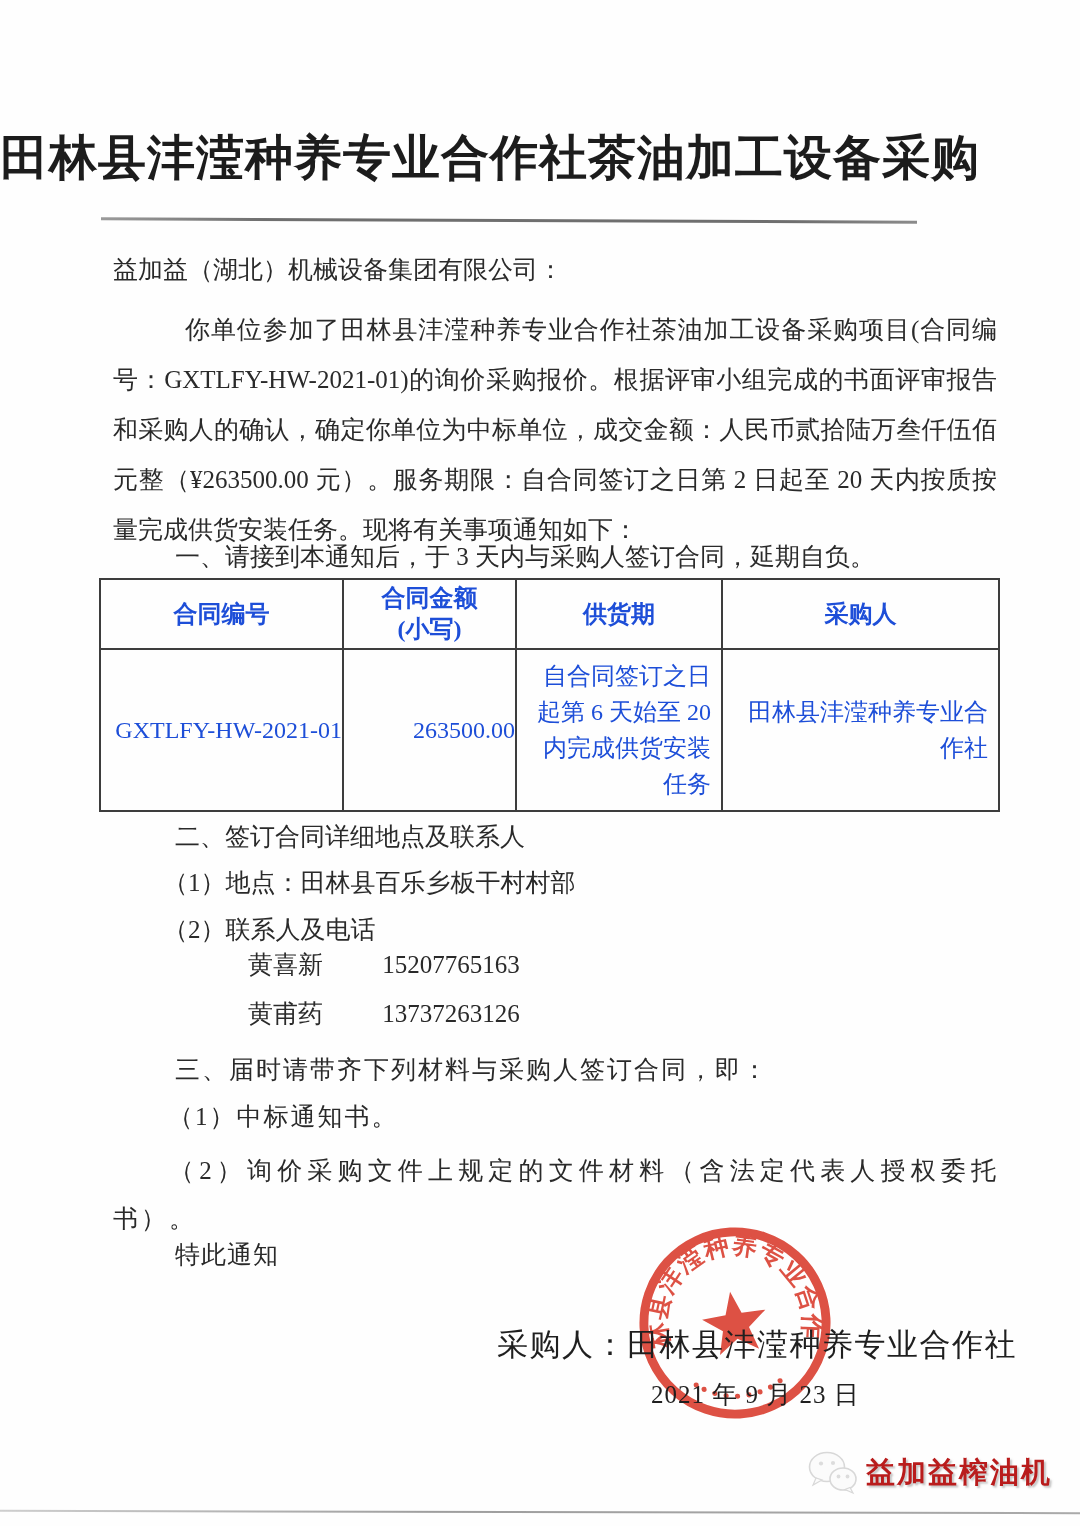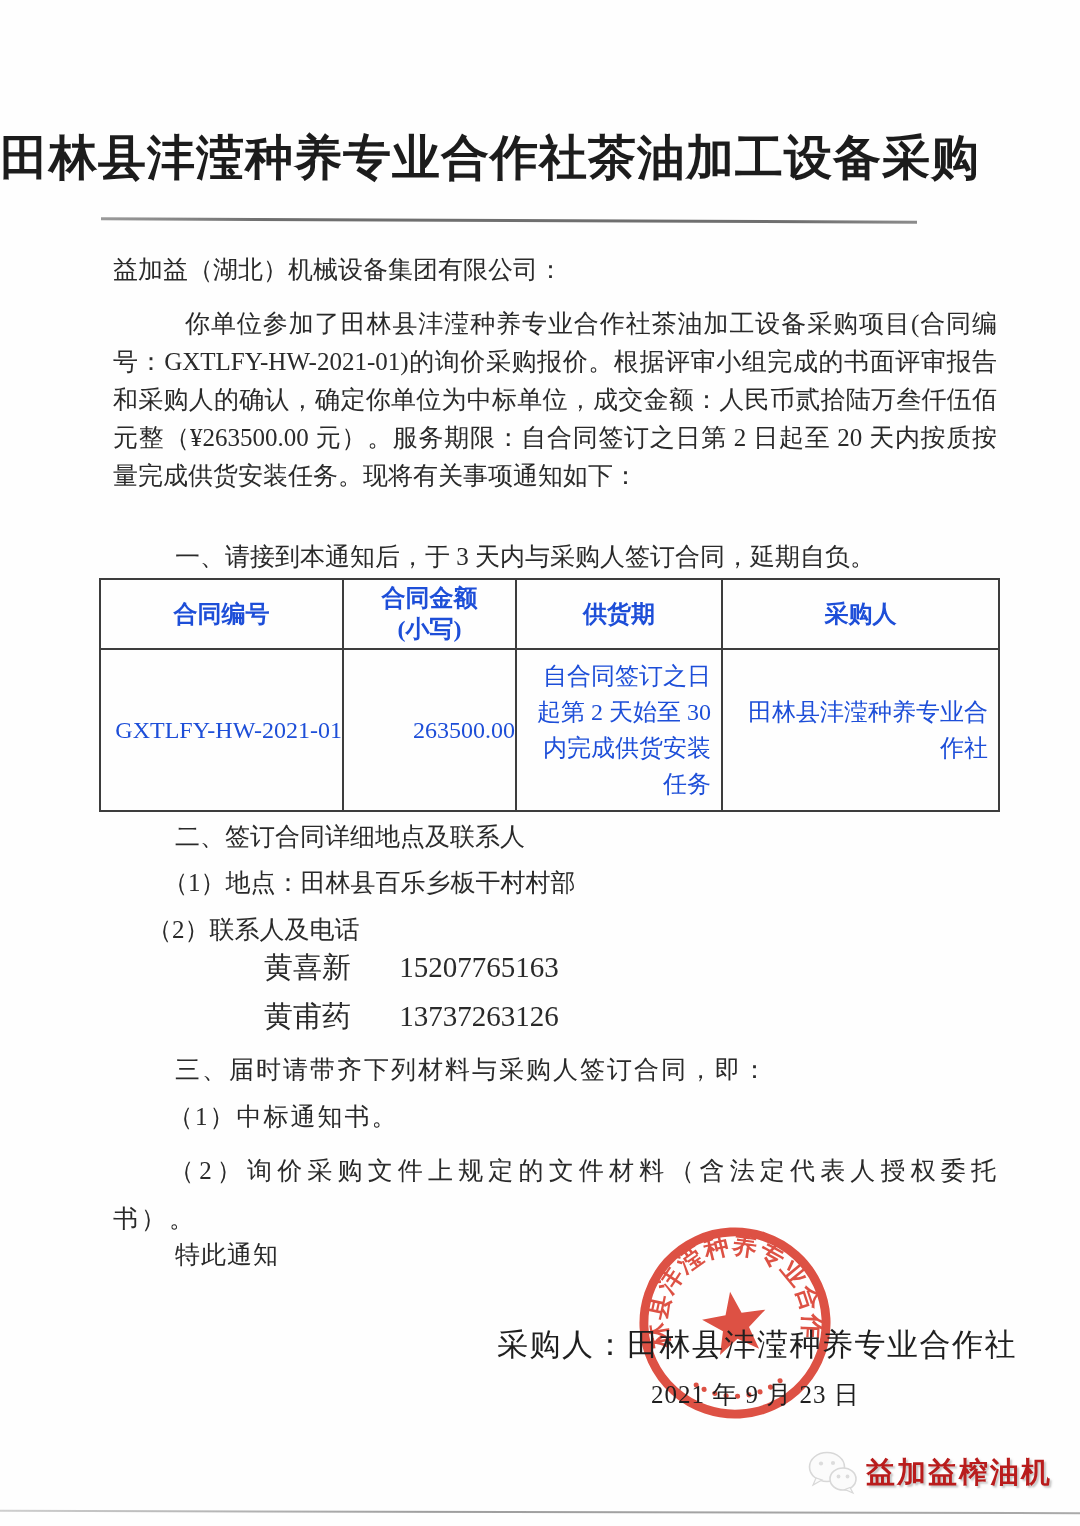--- a/index.html
+++ b/index.html
@@ -26,21 +26,21 @@
     background: linear-gradient(to right, #9a9a9a, #6f6f6f 20%, #6f6f6f 85%, #8b8b8b);
     transform: rotate(0.25deg);
   }
   
   .recipient-line {
     position: absolute; top: 253px; left: 113px;
     font-size: 25px; color: #2a2a2a;
   }
   .intro-paragraph {
     position: absolute; top: 305px; left: 113px; width: 884px;
-    font-size: 25px; line-height: 38px; color: #2a2a2a;
+    font-size: 25px; line-height: 50px; color: #2a2a2a;
     text-align: justify; text-justify: inter-character;
     text-indent: 72px;
   }
   .sec-heading { position: absolute; font-size: 25px; color: #2a2a2a; white-space: nowrap; }
   .s1-heading { top: 540px; left: 175px; }
   
   .contract-table {
     position: absolute; top: 578px; left: 99px; width: 899px;
     border-collapse: collapse; table-layout: fixed;
     font-size: 24px; color: #1d4ed8;
@@ -51,22 +51,22 @@
     text-align: right;
   }
   .contract-table th { font-weight: bold; text-align: center; height: 70px; line-height: 31px; }
   .contract-table td { height: 144px; }
   .cell-center { text-align: center; }
   .cell-left { text-align: left; padding: 8px 10px; line-height: 36px; }
   .delivery-lines div { line-height: 36px; white-space: nowrap; }
   
   .s2-heading { top: 820px; left: 175px; }
   .s2-item1 { top: 866px; left: 163px; }
-  .s2-item2 { top: 913px; left: 147px; }
-  .contact-row { position: absolute; left: 264px; font-size: 29px; color: #2a2a2a; }
+  .s2-item2 { top: 913px; left: 163px; }
+  .contact-row { position: absolute; left: 248px; font-size: 25px; color: #2a2a2a; }
   .contact-1 { top: 948px; }
   .contact-2 { top: 997px; }
   .contact-name { display: inline-block; width: 128px; }
   .s3-heading { top: 1053px; left: 175px; letter-spacing: 2px; }
   .s3-item1 { top: 1100px; left: 168px; letter-spacing: 2px; }
   .s3-item2 {
     position: absolute; top: 1147px; left: 113px; width: 886px;
     font-size: 25px; line-height: 48px; color: #2a2a2a;
     text-align: justify; text-justify: inter-character;
     text-indent: 56px; letter-spacing: 3px;
@@ -137,21 +137,21 @@
         <div>(小写)</div>
       </th>
       <th>供货期</th>
       <th>采购人</th>
     </tr>
     <tr>
       <td class="cell-center">GXTLFY-HW-2021-01</td>
       <td class="cell-center">263500.00</td>
       <td class="cell-left delivery-lines">
         <div>自合同签订之日</div>
-        <div>起第 2 天始至 30</div>
+        <div>起第 6 天始至 20</div>
         <div>内完成供货安装</div>
         <div>任务</div>
       </td>
       <td class="cell-left">田林县沣滢种养专业合作社</td>
     </tr>
   </tbody>
     </table>
 
   <div class="sec-heading s2-heading">二、签订合同详细地点及联系人</div>
   <div class="sec-heading s2-item1">（1）地点：田林县百乐乡板干村村部</div>

